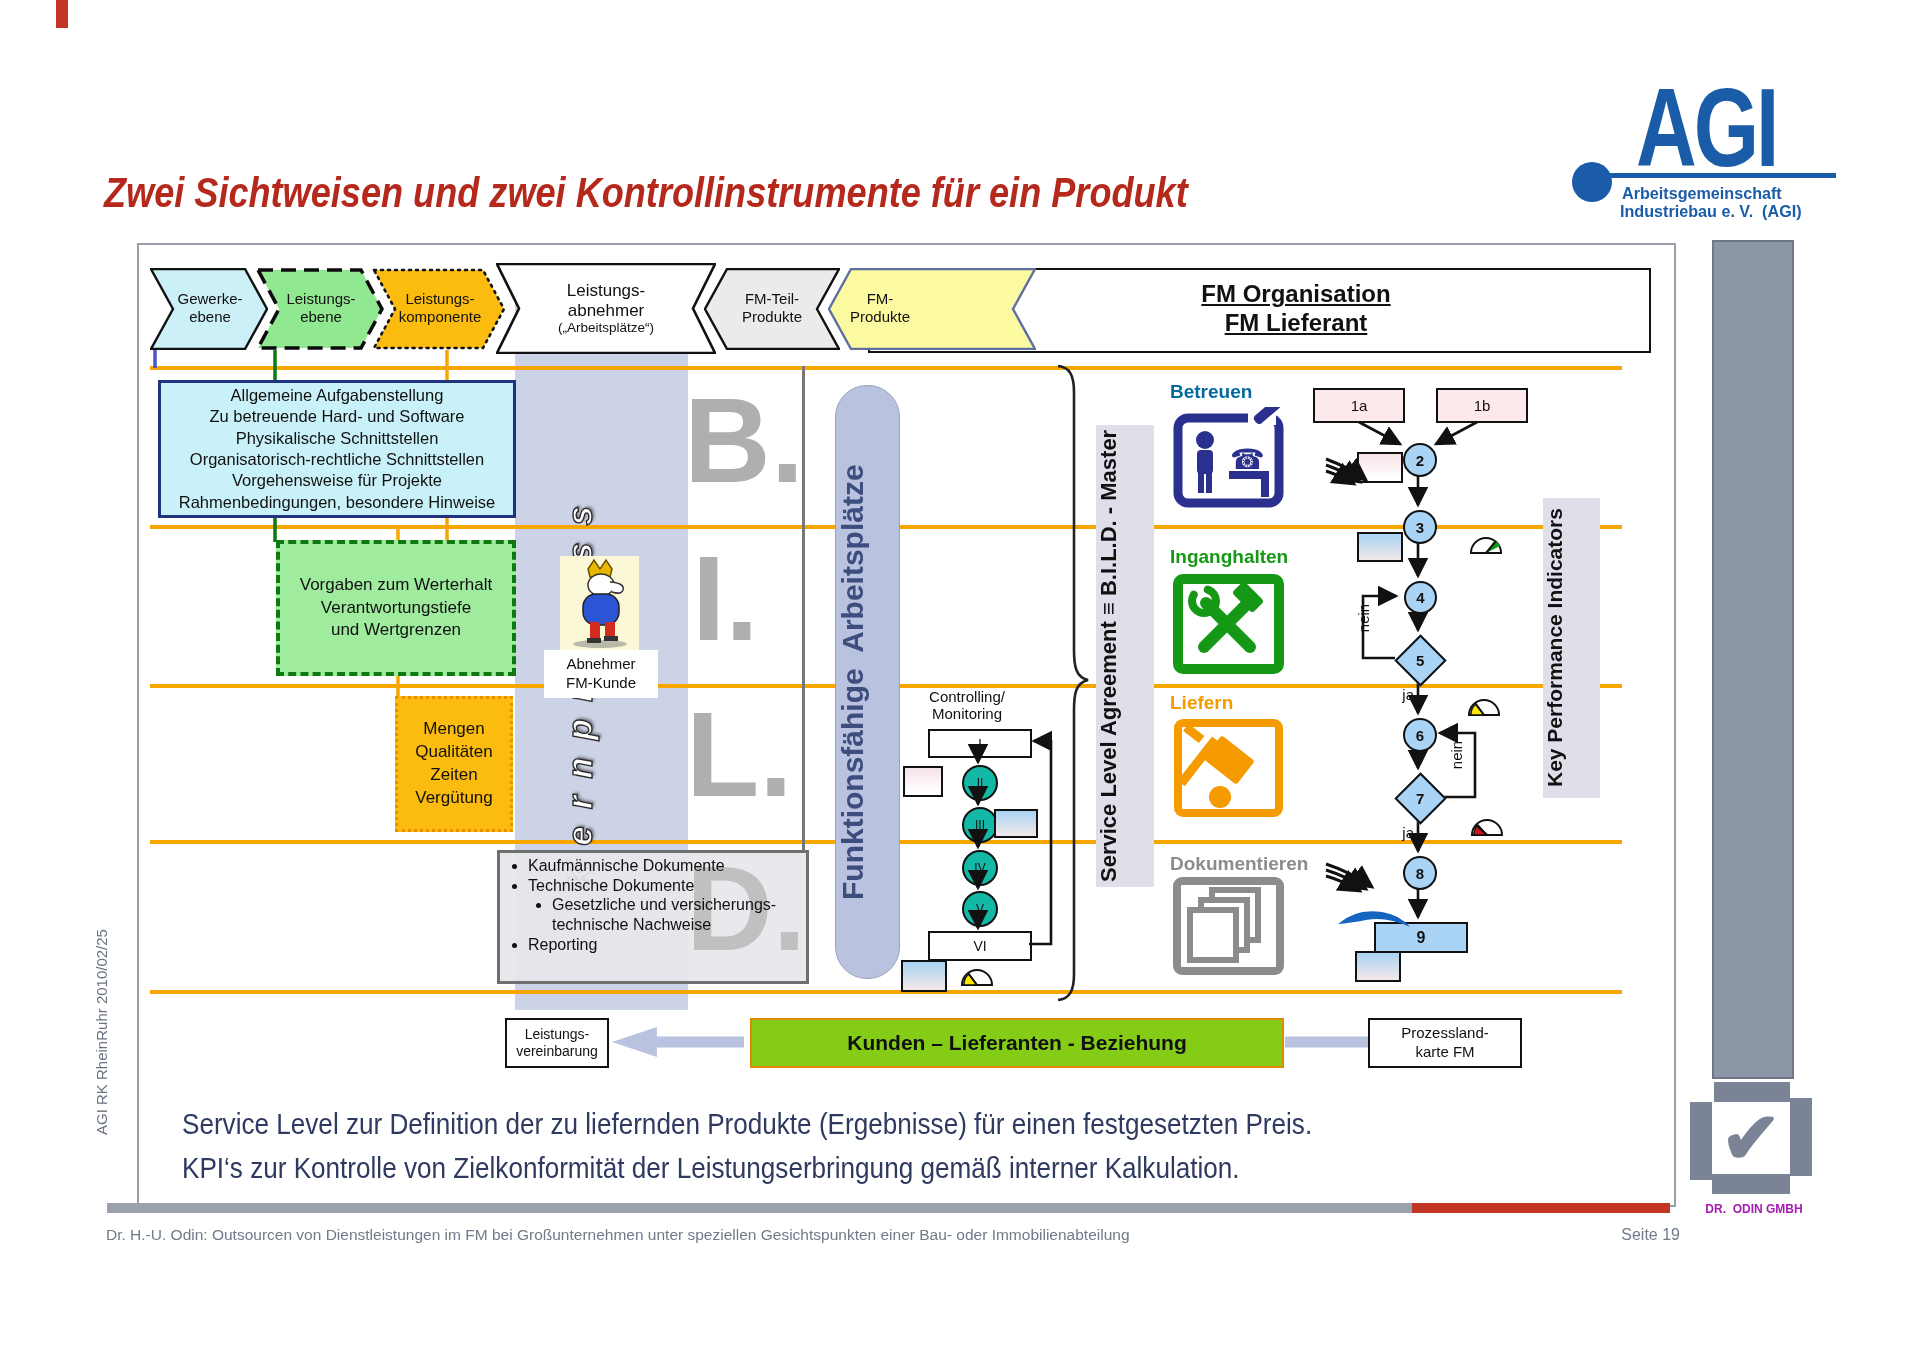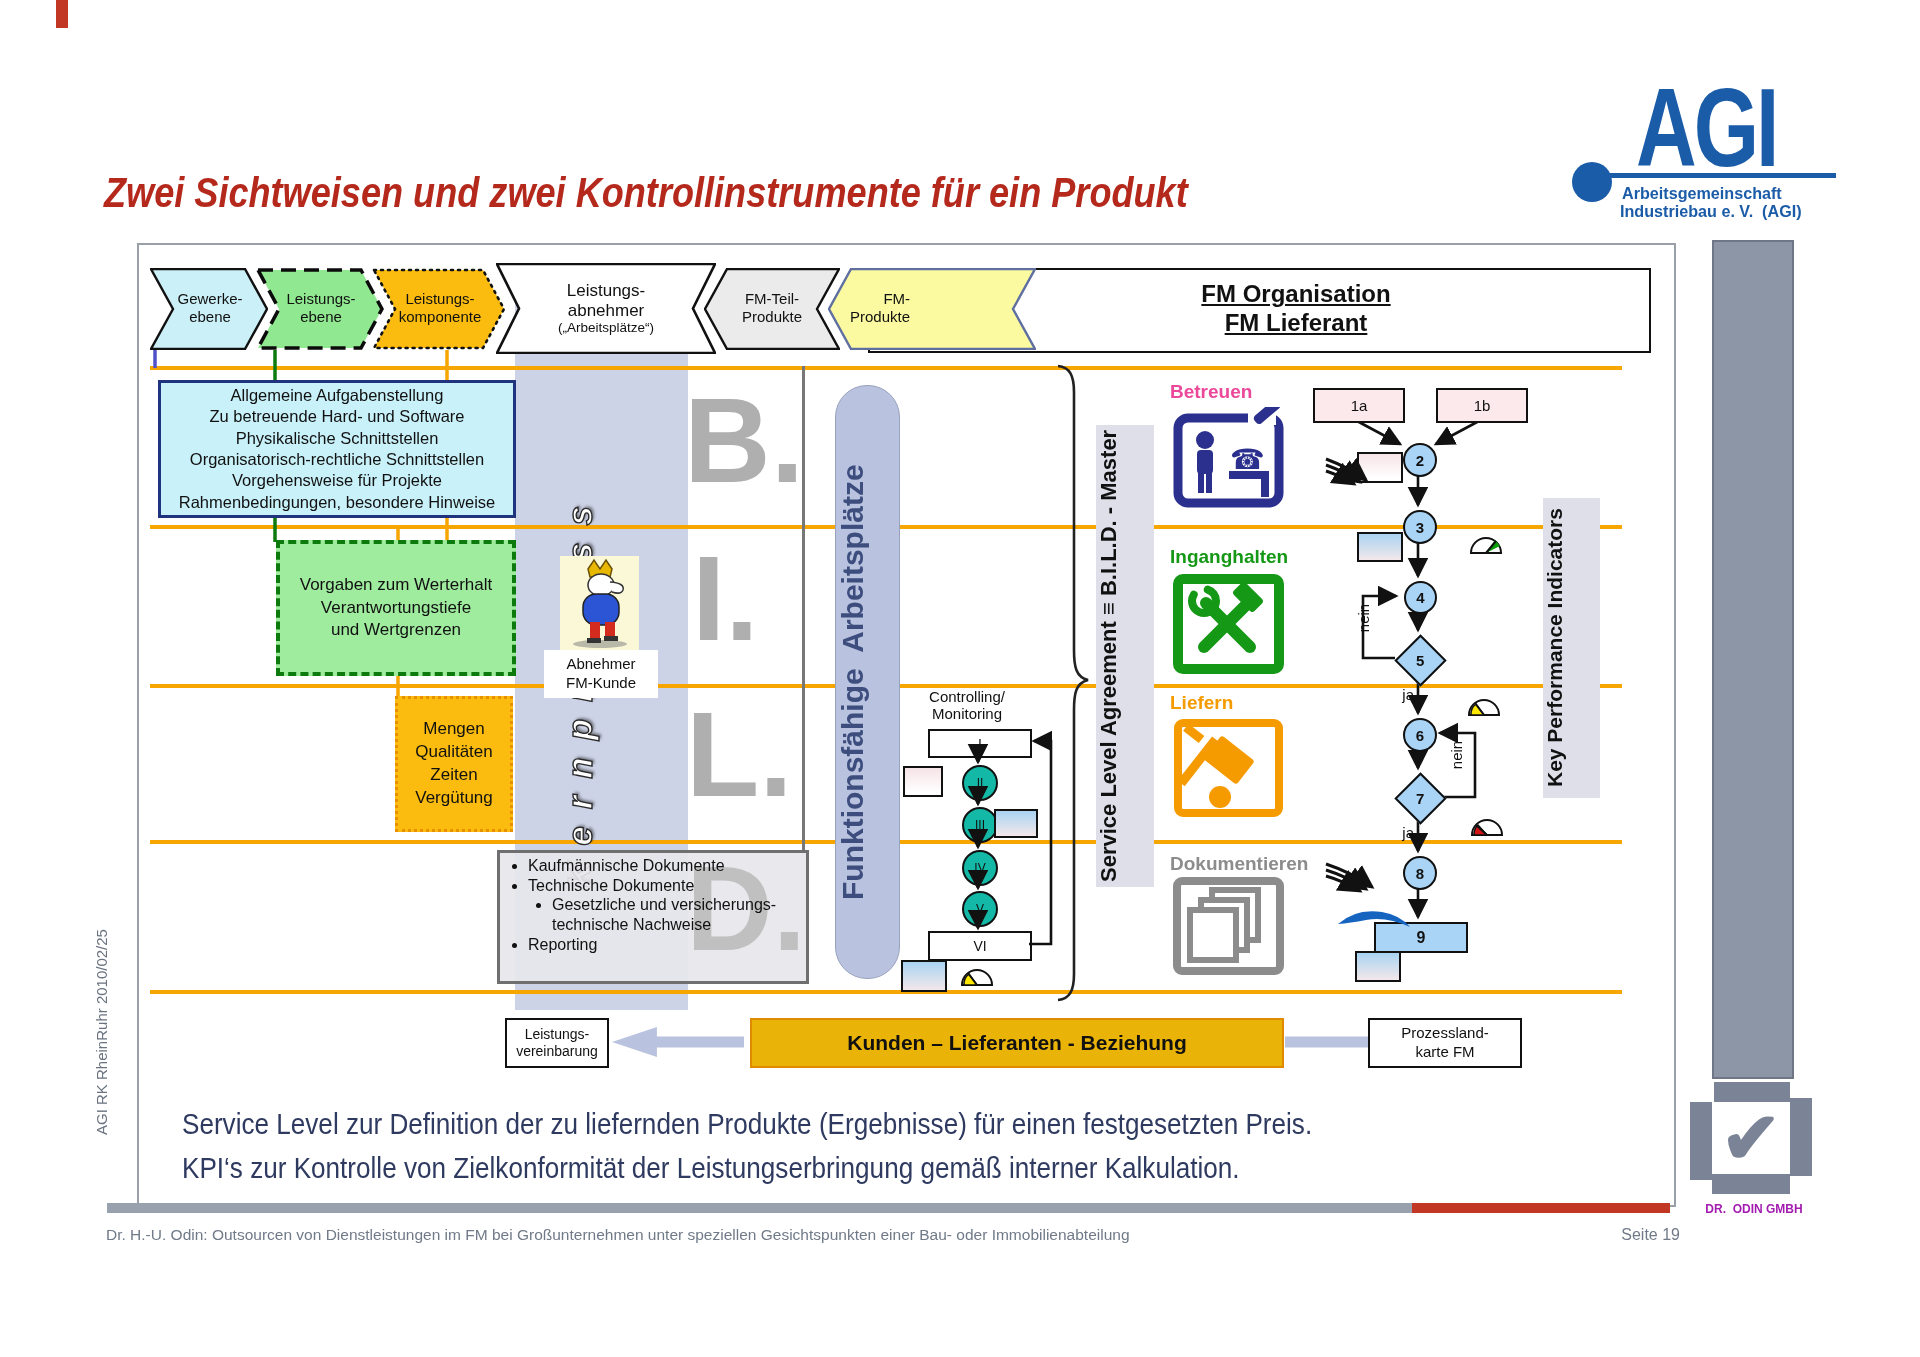--- a/index.html
+++ b/index.html
@@ -107,21 +107,21 @@
 
   <svg class="abs" style="left:704px;top:268px;" width="136" height="82" viewBox="0 0 136 82">
     <path d="M23,1 L135,1 L113,41 L135,81 L23,81 L1,41 Z" fill="#EBEBEB" stroke="#111" stroke-width="2.4"></path>
     </svg>
   <div class="chevlab pl" style="left:716px;top:268px;width:112px;height:80px;">FM-Teil-
 Produkte</div>
 
   <svg class="abs" style="left:828px;top:268px;" width="208" height="82" viewBox="0 0 208 82">
     <path d="M23,1 L207,1 L185,41 L207,81 L23,81 L1,41 Z" fill="#FCFAA0" stroke="#5F6FA0" stroke-width="2.4"></path>
     </svg>
-  <div class="chevlab pl" style="left:850px;top:268px;width:110px;height:80px;justify-content:flex-start;text-align:right;">FM-
+  <div class="chevlab pl" style="left:850px;top:268px;width:110px;height:80px;justify-content:flex-start;text-align:center;">FM-
 Produkte</div>
 
   <div class="abs flexc pl" style="left:276px;top:540px;width:232px;height:128px;background:#9FEC9F;border:4px dashed #0C7A0C;font-size:17px;line-height:1.35;">Vorgaben zum Werterhalt
 Verantwortungstiefe
 und  Wertgrenzen</div>
 
   <div class="abs flexc" style="left:158px;top:380px;width:352px;height:132px;background:#C9F1F9;border:3px solid #20337F;flex-direction:column;font-size:16.5px;line-height:1.3;">
     <span>Allgemeine Aufgabenstellung</span>
     <span>Zu betreuende Hard- und Software</span>
     <span>Physikalische Schnittstellen</span>
@@ -179,21 +179,21 @@
 
   <div class="page-pink" style="left:903px;top:766px;width:36px;height:27px;"></div>
   <div class="page-blue" style="left:994px;top:809px;width:40px;height:25px;"></div>
   <div class="page-blue" style="left:901px;top:960px;width:42px;height:28px;"></div>
   <svg class="gauge" style="left:960px;top:963px;" width="34" height="24" viewBox="0 0 34 24">
     <path d="M2 22 A15 15 0 0 1 32 22 Z" fill="#fff" stroke="#111" stroke-width="2"></path>
     <path d="M17 22 L4 22 A13 13 0 0 1 9 11 Z" fill="#FFE800" stroke="#111" stroke-width="1.5"></path>
     <line x1="17" y1="22" x2="8" y2="10" stroke="#111" stroke-width="2"></line>
   </svg>
 
-  <div class="phlabel" style="left:1170px;top:381px;color:#ec4899;">Betreuen</div>
+  <div class="phlabel" style="left:1170px;top:381px;color:#0369a1;">Betreuen</div>
   <svg class="abs" style="left:1172px;top:407px;" width="113" height="102" viewBox="0 0 113 102">
     <rect x="6" y="11" width="101" height="85" rx="10" fill="none" stroke="#2B2F8E" stroke-width="9"></rect>
     <rect x="76" y="2" width="28" height="16" fill="#fff"></rect>
     <rect x="80" y="0" width="30" height="10" rx="4" transform="rotate(-40 95 5)" fill="#2B2F8E"></rect>
     <circle cx="33" cy="33" r="9" fill="#2B2F8E"></circle>
     <rect x="25" y="43" width="16" height="24" rx="4" fill="#2B2F8E"></rect>
     <rect x="26" y="65" width="6" height="21" fill="#2B2F8E"></rect>
     <rect x="34" y="65" width="6" height="21" fill="#2B2F8E"></rect>
     <path d="M57 68 h36 v22" stroke="#2B2F8E" stroke-width="8" fill="none"></path>
     <text x="58" y="62" font-size="28" fill="#2B2F8E">☎</text>
@@ -313,21 +313,21 @@
     <line x1="17" y1="22" x2="6" y2="12" stroke="#111" stroke-width="2"></line>
   </svg>
 
   <svg class="abs" style="left:1336px;top:906px;" width="76" height="26" viewBox="0 0 76 26">
     <path d="M2 18 Q20 2 46 6 Q64 9 74 21 Q50 10 30 14 Q14 17 2 18 Z" fill="#1565C0"></path>
   </svg>
 
   <div class="abs flexc pl" style="left:505px;top:1018px;width:100px;height:46px;background:#fff;border:2px solid #111;font-size:14px;line-height:1.25;">Leistungs-
 vereinbarung</div>
   <div class="abs" style="left:612px;top:1027px;width:132px;height:30px;background:#B9C2DE;clip-path:polygon(0 50%,34% 0,34% 32%,100% 32%,100% 68%,34% 68%,34% 100%);"></div>
-  <div class="abs flexc" style="left:750px;top:1018px;width:530px;height:46px;background:#eab308;border:2.5px solid #E08A00;font-size:21px;font-weight:bold;">Kunden – Lieferanten - Beziehung</div>
+  <div class="abs flexc" style="left:750px;top:1018px;width:530px;height:46px;background:#84cc16;border:2.5px solid #E08A00;font-size:21px;font-weight:bold;">Kunden – Lieferanten - Beziehung</div>
   <div class="abs" style="left:1285px;top:1027px;width:132px;height:30px;background:#B9C2DE;clip-path:polygon(100% 50%,66% 0,66% 32%,0 32%,0 68%,66% 68%,66% 100%);"></div>
   <div class="abs flexc pl" style="left:1368px;top:1018px;width:150px;height:46px;background:#fff;border:2px solid #111;font-size:15px;line-height:1.25;">Prozessland-
 karte FM</div>
 
   <div class="abs condensed" style="left:182px;top:1108px;font-size:29px;color:#2F3A60;transform:scaleX(0.9);white-space:nowrap;">Service Level zur Definition der zu liefernden Produkte (Ergebnisse) für einen festgesetzten Preis.</div>
   <div class="abs condensed" style="left:182px;top:1152px;font-size:29px;color:#2F3A60;transform:scaleX(0.9);white-space:nowrap;">KPI‘s zur Kontrolle von Zielkonformität der Leistungserbringung gemäß interner Kalkulation.</div>
 
   <div class="abs" style="left:107px;top:1203px;width:1305px;height:10px;background:#99A1AF;"></div>
   <div class="abs" style="left:1412px;top:1203px;width:258px;height:10px;background:#C23724;"></div>
 

